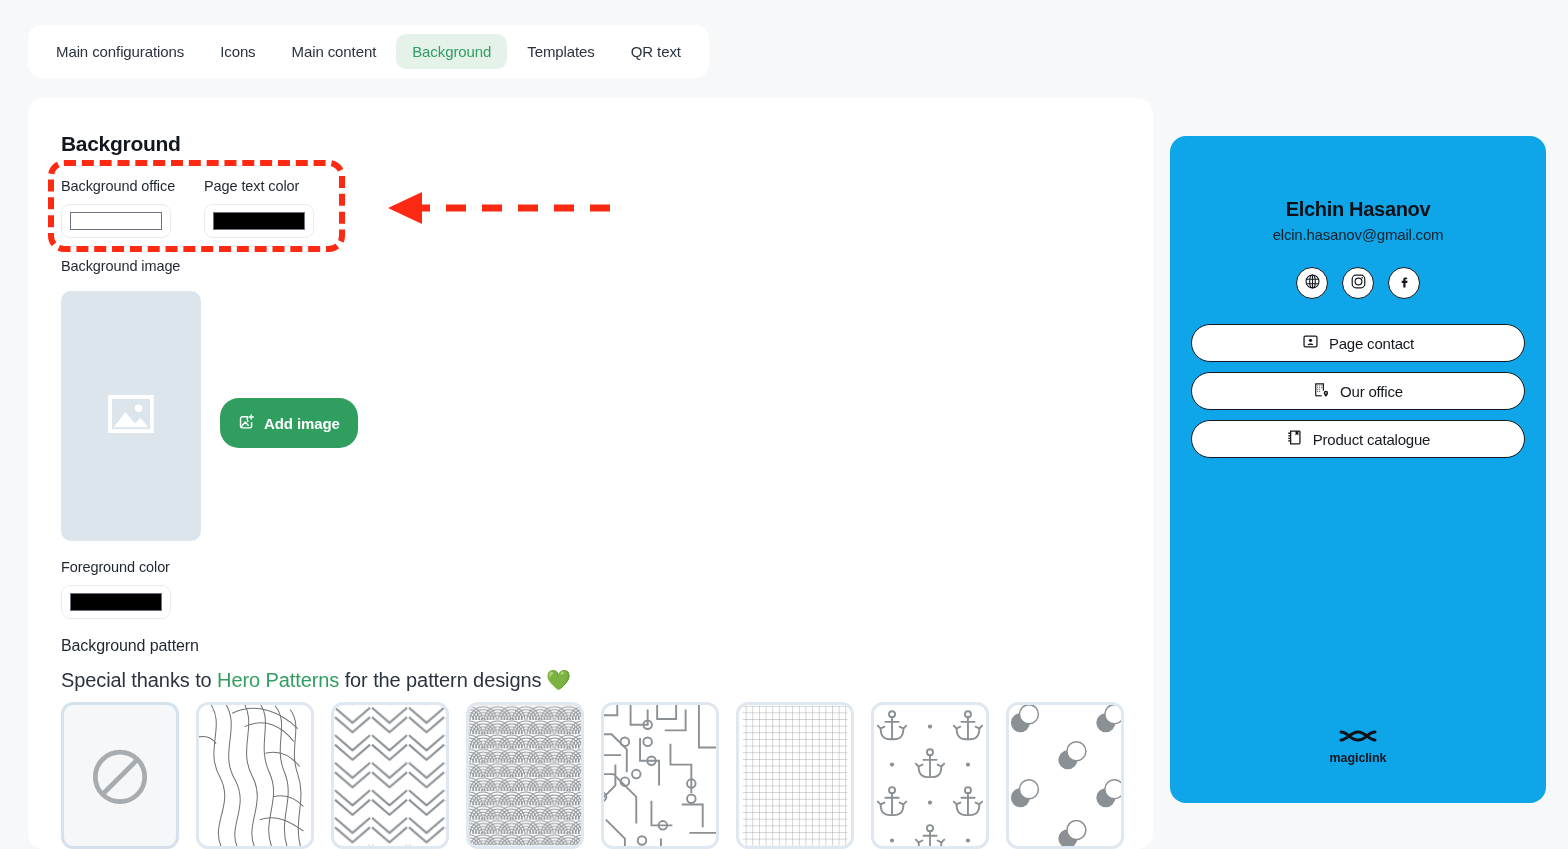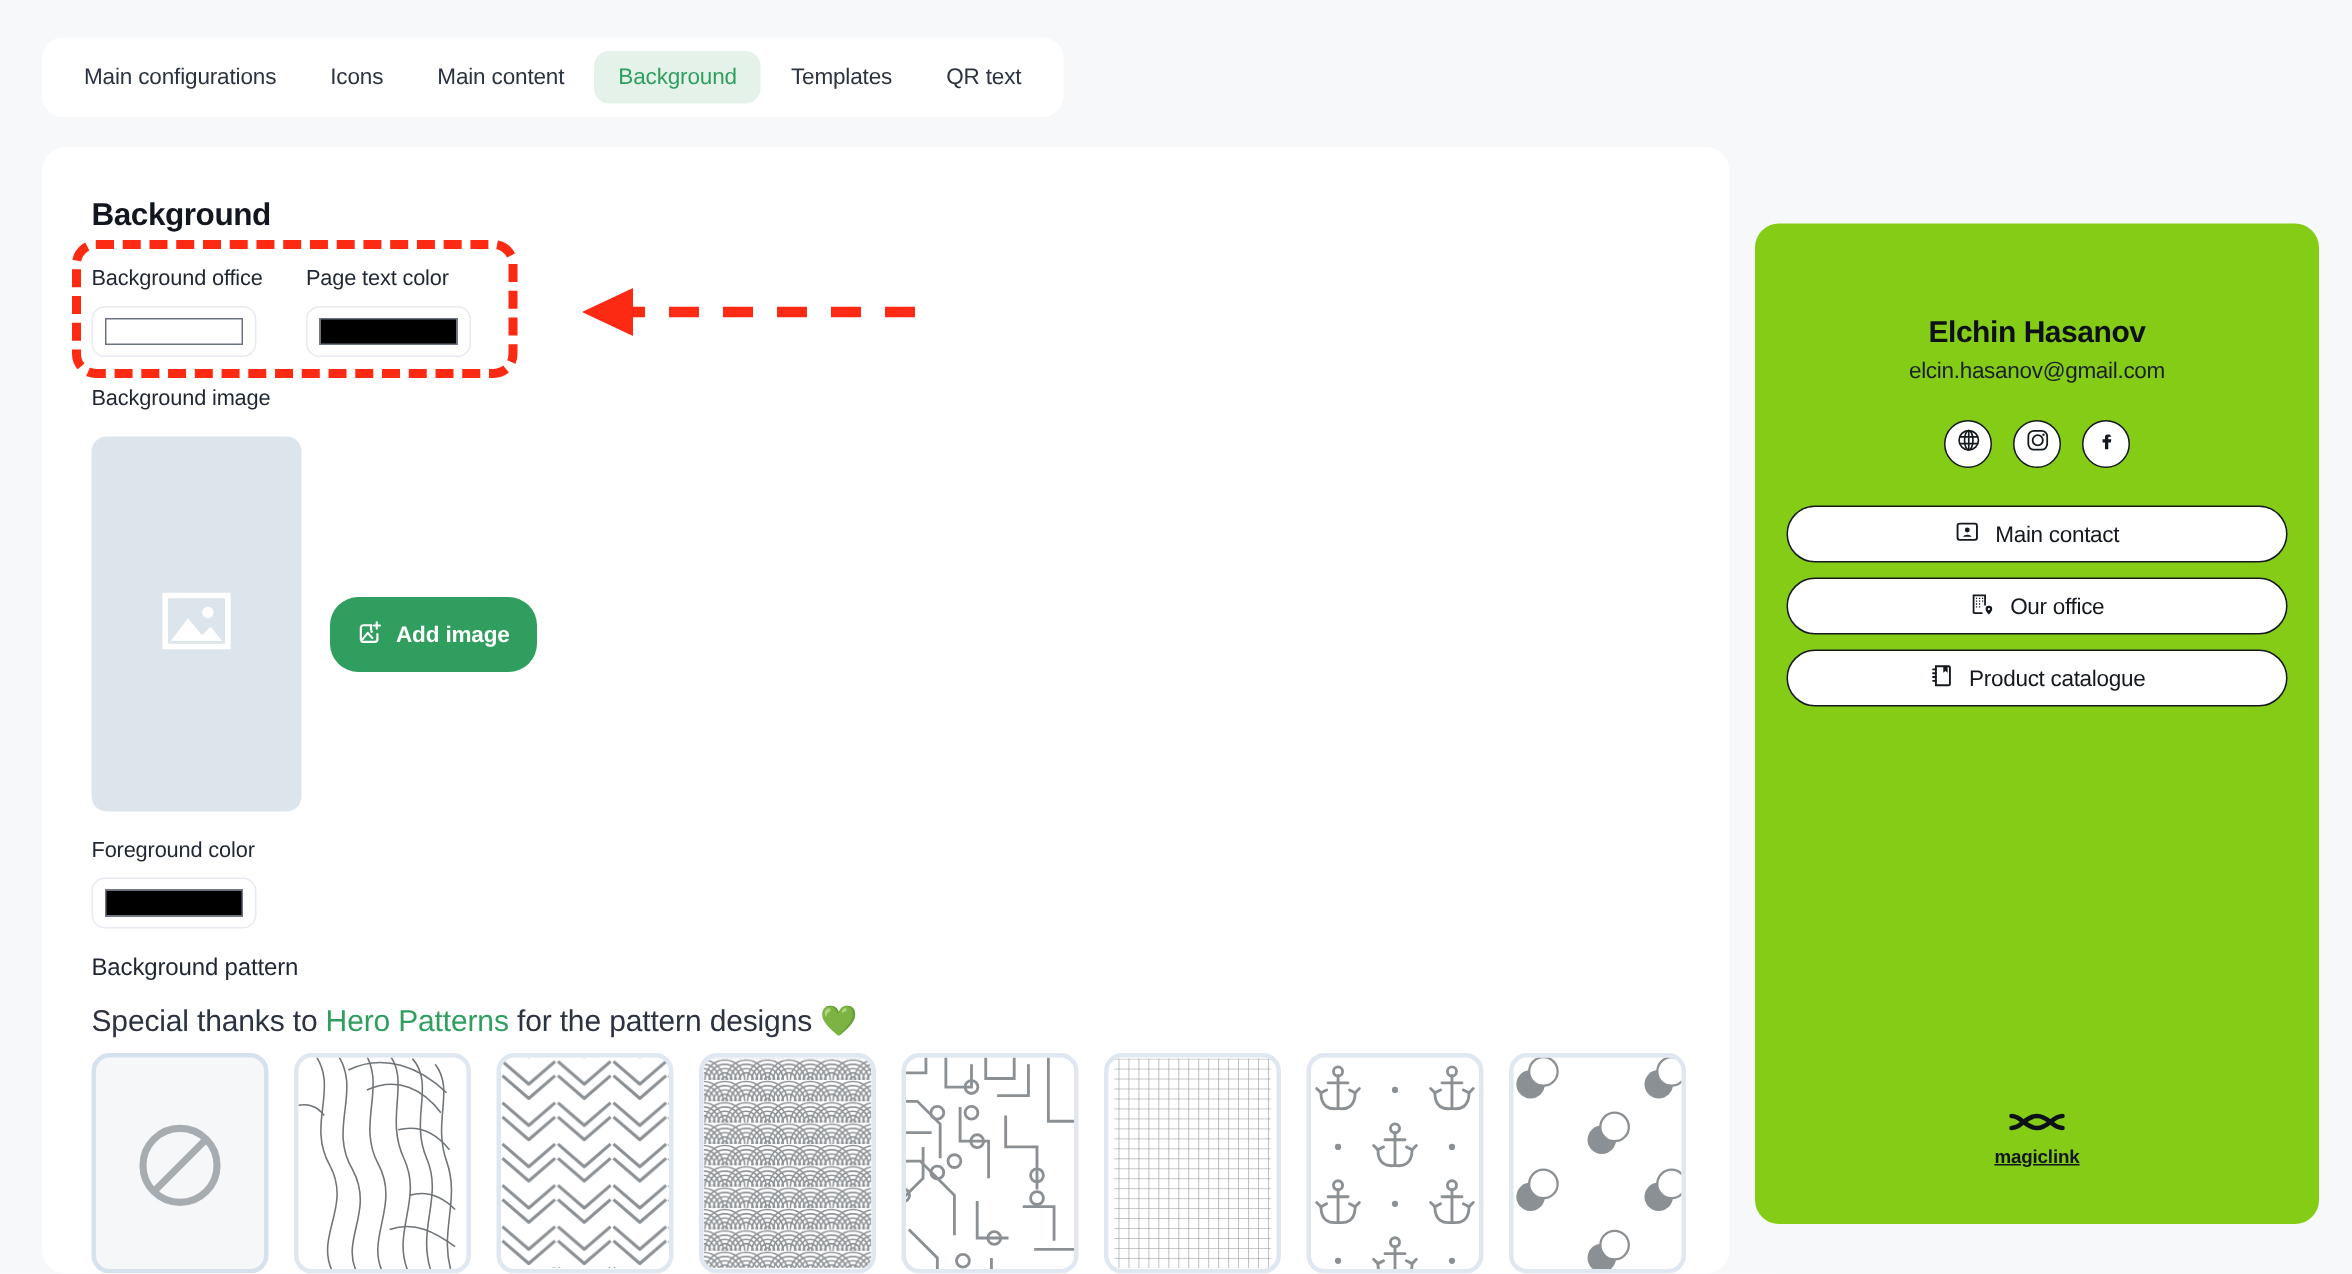--- a/index.html
+++ b/index.html
@@ -109,23 +109,23 @@
     overflow: hidden; position: relative;
     cursor: pointer;
     flex: 0 0 auto;
   }
   .pattern-tile.selected { border-color: #d5e2ee; background: #f6f7f8; }
   .pattern-tile.outlined { border-color: #dfe8f1; }
   .pattern-tile svg { display: block; width: 100%; height: 100%; }
 
   
   .preview-card {
-    position: absolute; left: 1170px; top: 149px;
+    position: absolute; left: 1170px; top: 136px;
     width: 376px; height: 667px;
-    background: #84cc16; border-radius: 16px;
+    background: #0ea5e9; border-radius: 16px;
     overflow: hidden;
   }
   .pv-name {
     position: absolute; left: 0; right: 0; top: 62px;
     text-align: center; font-size: 20px; font-weight: bold;
     color: #0d1117; letter-spacing: -0.3px;
   }
   .pv-email {
     position: absolute; left: 0; right: 0; top: 90px;
     text-align: center; font-size: 15px; color: #1a2029;
@@ -149,21 +149,21 @@
     height: 38px; border: 1.4px solid #14181f; border-radius: 19px;
     display: flex; align-items: center; justify-content: center; gap: 10px;
     font-size: 15px; color: #14181f; background: #fff;
     cursor: pointer; letter-spacing: -0.2px;
     font-family: "Liberation Sans", sans-serif;
   }
   .pv-footer {
     position: absolute; left: 0; right: 0; bottom: 38px;
     display: flex; flex-direction: column; align-items: center; gap: 3px;
   }
-  .pv-footer-text { font-size: 12.5px; font-weight: bold; color: #11161f; letter-spacing: -0.1px; text-decoration: underline; }
+  .pv-footer-text { font-size: 12.5px; font-weight: bold; color: #11161f; letter-spacing: -0.1px; }
 
   
   .anno-box {
     position: absolute; left: 48px; top: 160px;
     width: 297px; height: 92px;
     border: 6px dashed #fc2a12;
     border-radius: 16px;
     pointer-events: none;
   }
   .anno-arrow {
@@ -427,21 +427,21 @@
 
   <div class="pv-buttons">
     <div class="pv-btn">
       <span>
         <svg width="17" height="17" viewBox="0 0 20 20" fill="none" stroke="#14181f" stroke-width="1.5">
           <rect x="2.4" y="3.6" width="15.2" height="12.8" rx="1.6"></rect>
           <circle cx="10" cy="8.6" r="1.9" fill="#14181f" stroke="none"></circle>
           <path d="M6.6 14 C7.4 11.9 12.6 11.9 13.4 14" fill="#14181f" stroke="none"></path>
         </svg>
       </span>
-      <span>Main contact</span>
+      <span>Page contact</span>
     </div>
 
     <div class="pv-btn">
       <span>
         <svg width="17" height="17" viewBox="0 0 20 20" fill="none" stroke="#14181f" stroke-width="1.4">
           <path d="M3.2 17.4 V3.4 h9 v8"></path>
           <path d="M3.2 17.4 h7"></path>
           <g stroke-width="1">
             <path d="M5 5.8 h1 M7.4 5.8 h1 M9.8 5.8 h1"></path>
             <path d="M5 8 h1 M7.4 8 h1 M9.8 8 h1"></path>

